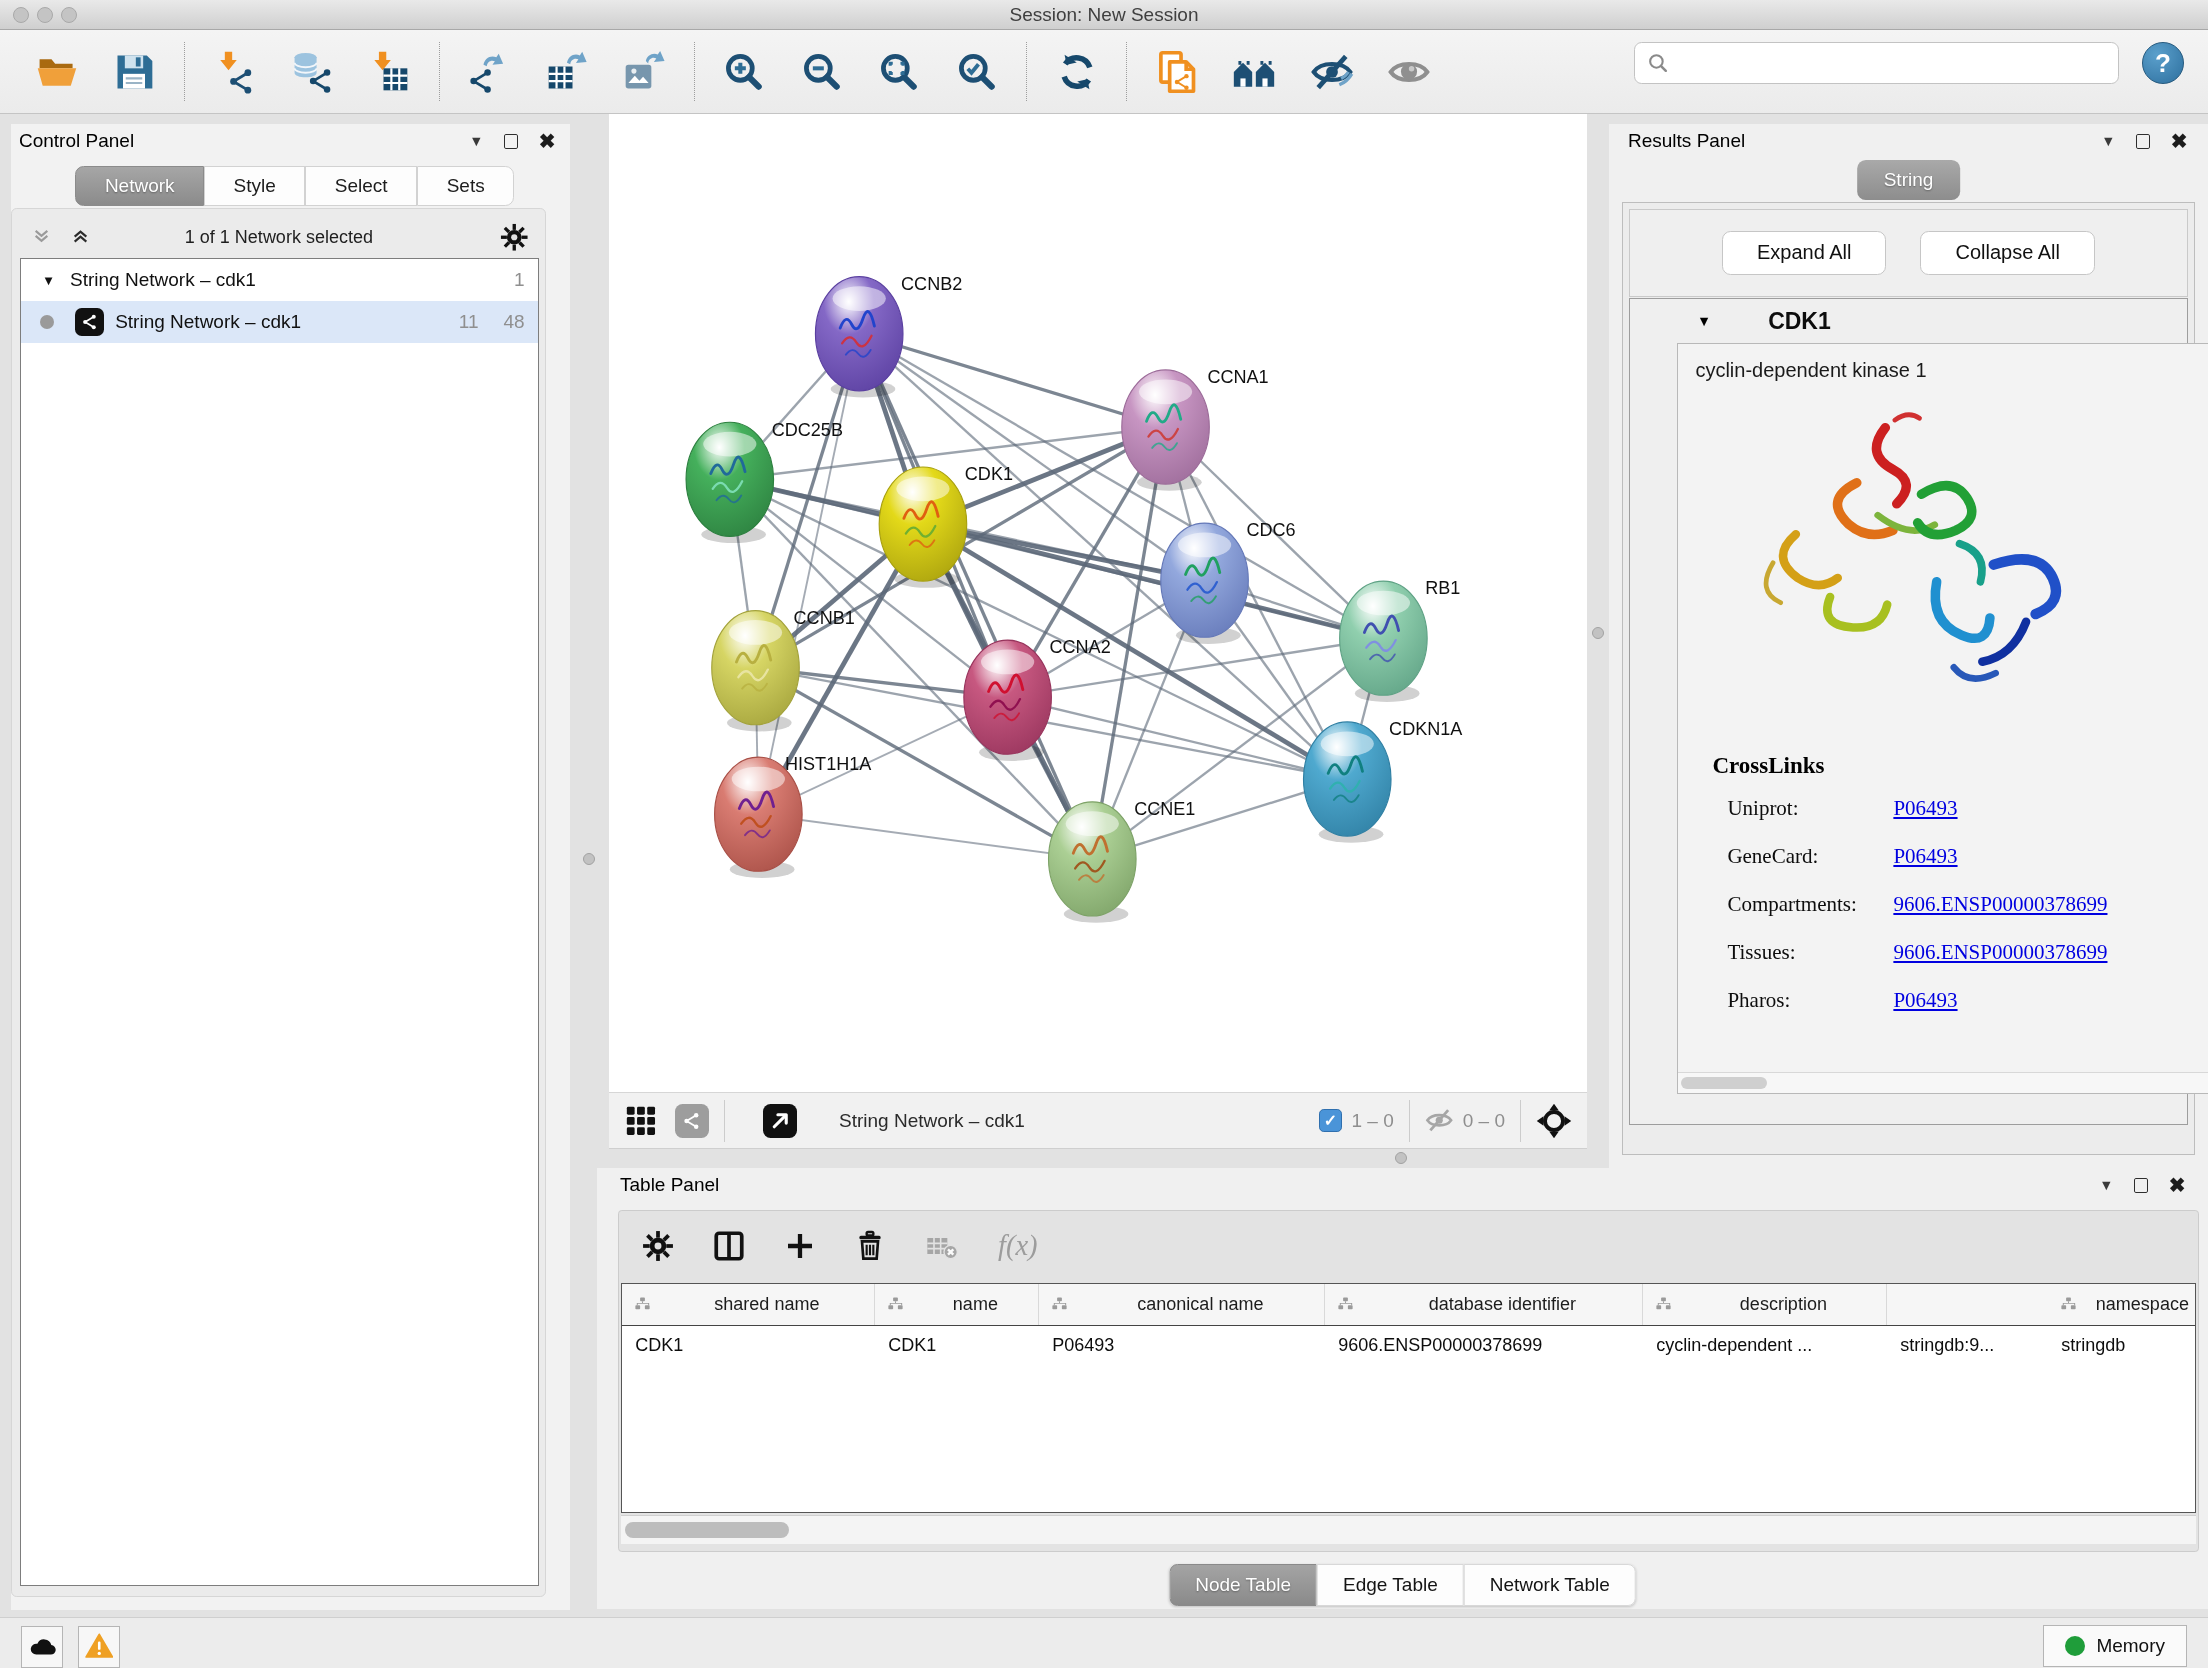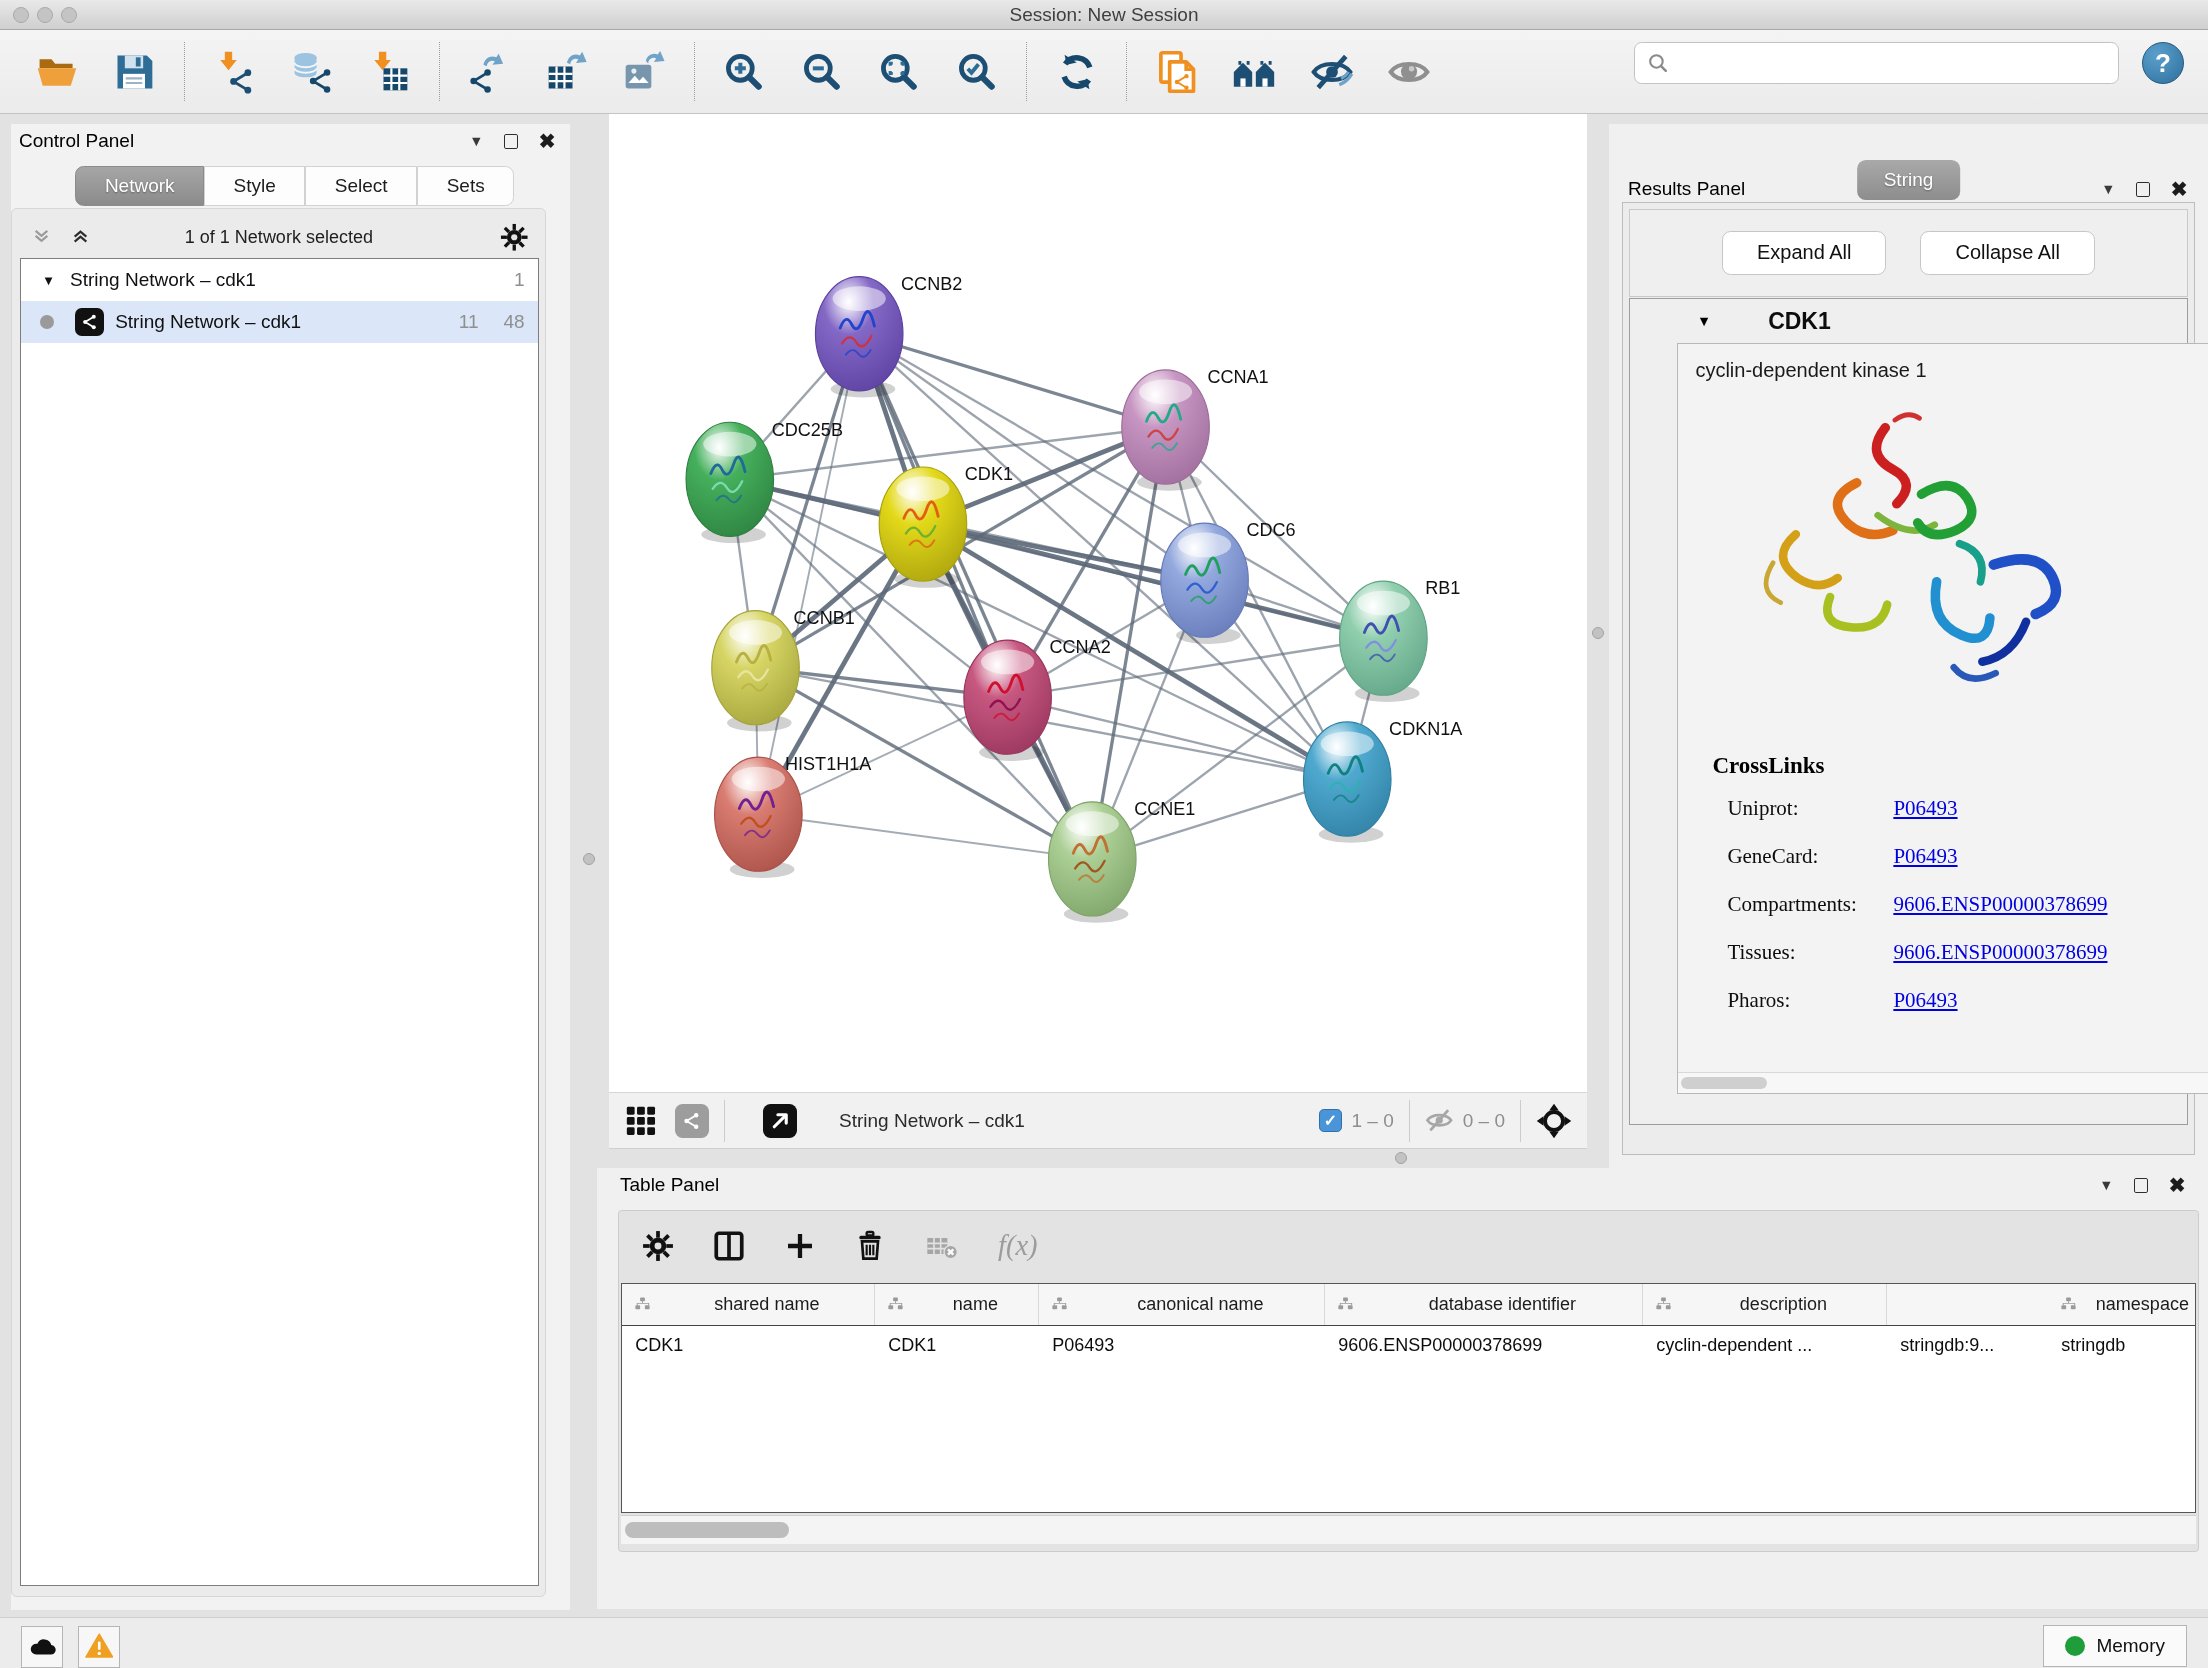--- a/index.html
+++ b/index.html
@@ -767,21 +767,21 @@
   <svg width="36" height="36" viewBox="0 0 24 24" style="margin-right:15px">
       <use href="#ic-crosshair"></use>
     </svg>
 </div>
 
 <div class="split-dot" style="left:583px; top:853px"></div>
 <div class="split-dot" style="left:1592px; top:627px"></div>
 <div class="split-dot" style="left:1395px; top:1152px"></div>
 
 <div class="results-panel">
-  <div class="panel-titlebar" style="left:19px; top:0; width:567px;margin-top:48px;">
+  <div class="panel-titlebar" style="left:19px; top:0; width:567px;">
     <span class="panel-title">Results Panel</span>
     <span class="pt-controls">
       <span class="pt-collapse">▼</span>
       <span class="pt-float"></span>
       <span class="pt-close">✖</span>
     </span>
   </div>
   <div class="rp-tab">String</div>
   <div class="rp-body">
     <div class="rp-btnrow">
@@ -927,20 +927,25 @@
             <div class="td" style="width: 244px;">cyclin-dependent ...</div>
             <div class="td" style="width: 161px;">stringdb:9...</div>
             <div class="td" style="width: 152px;">stringdb</div>
           </div>
         </div>
     </div>
     <div class="hscroll">
         <span class="hthumb"></span>
       </div>
   </div>
+  <div class="tp-tabs">
+      <div class="tp-tab sel first">Node Table</div>
+      <div class="tp-tab">Edge Table</div>
+      <div class="tp-tab last">Network Table</div>
+    </div>
 </div>
 
 <div class="statusbar">
   <div class="sb-btn" style="left:21px">
     <svg width="28.5" height="28.5" viewBox="0 0 24 24">
         <use href="#ic-cloud"></use>
       </svg>
   </div>
   <div class="sb-btn" style="left:78px">
     <svg width="28.5" height="28.5" viewBox="0 0 24 24">

